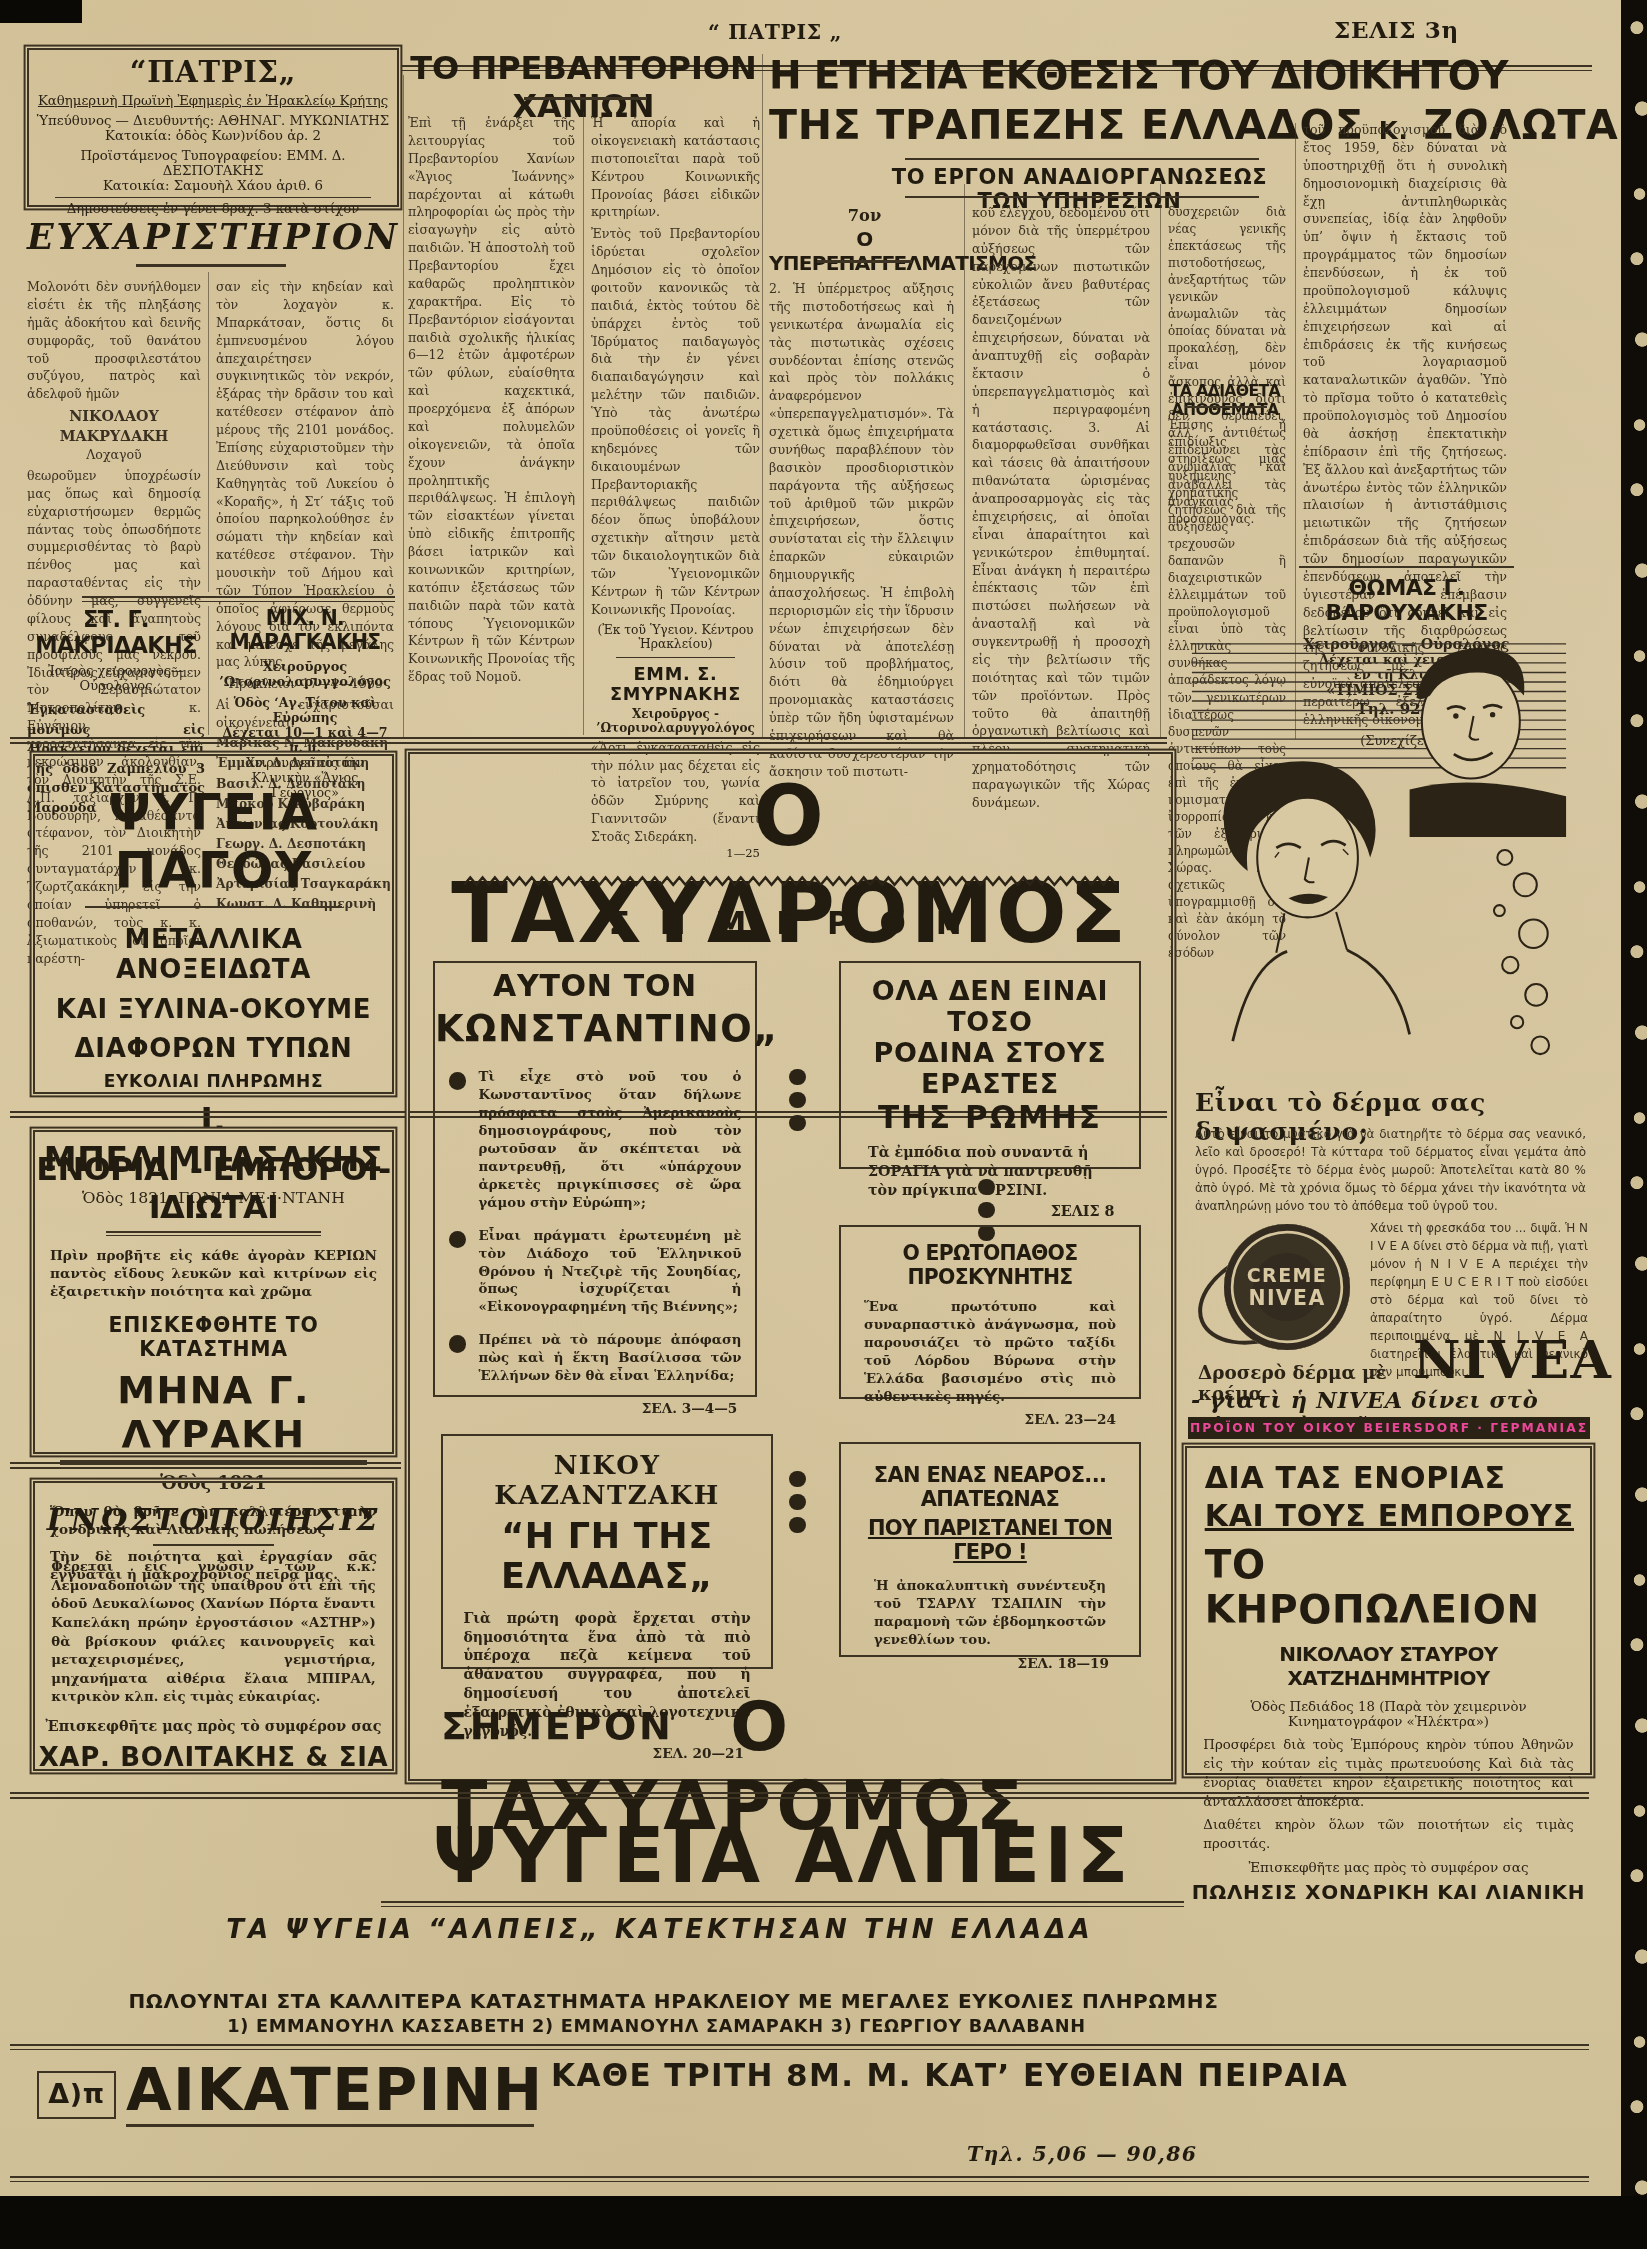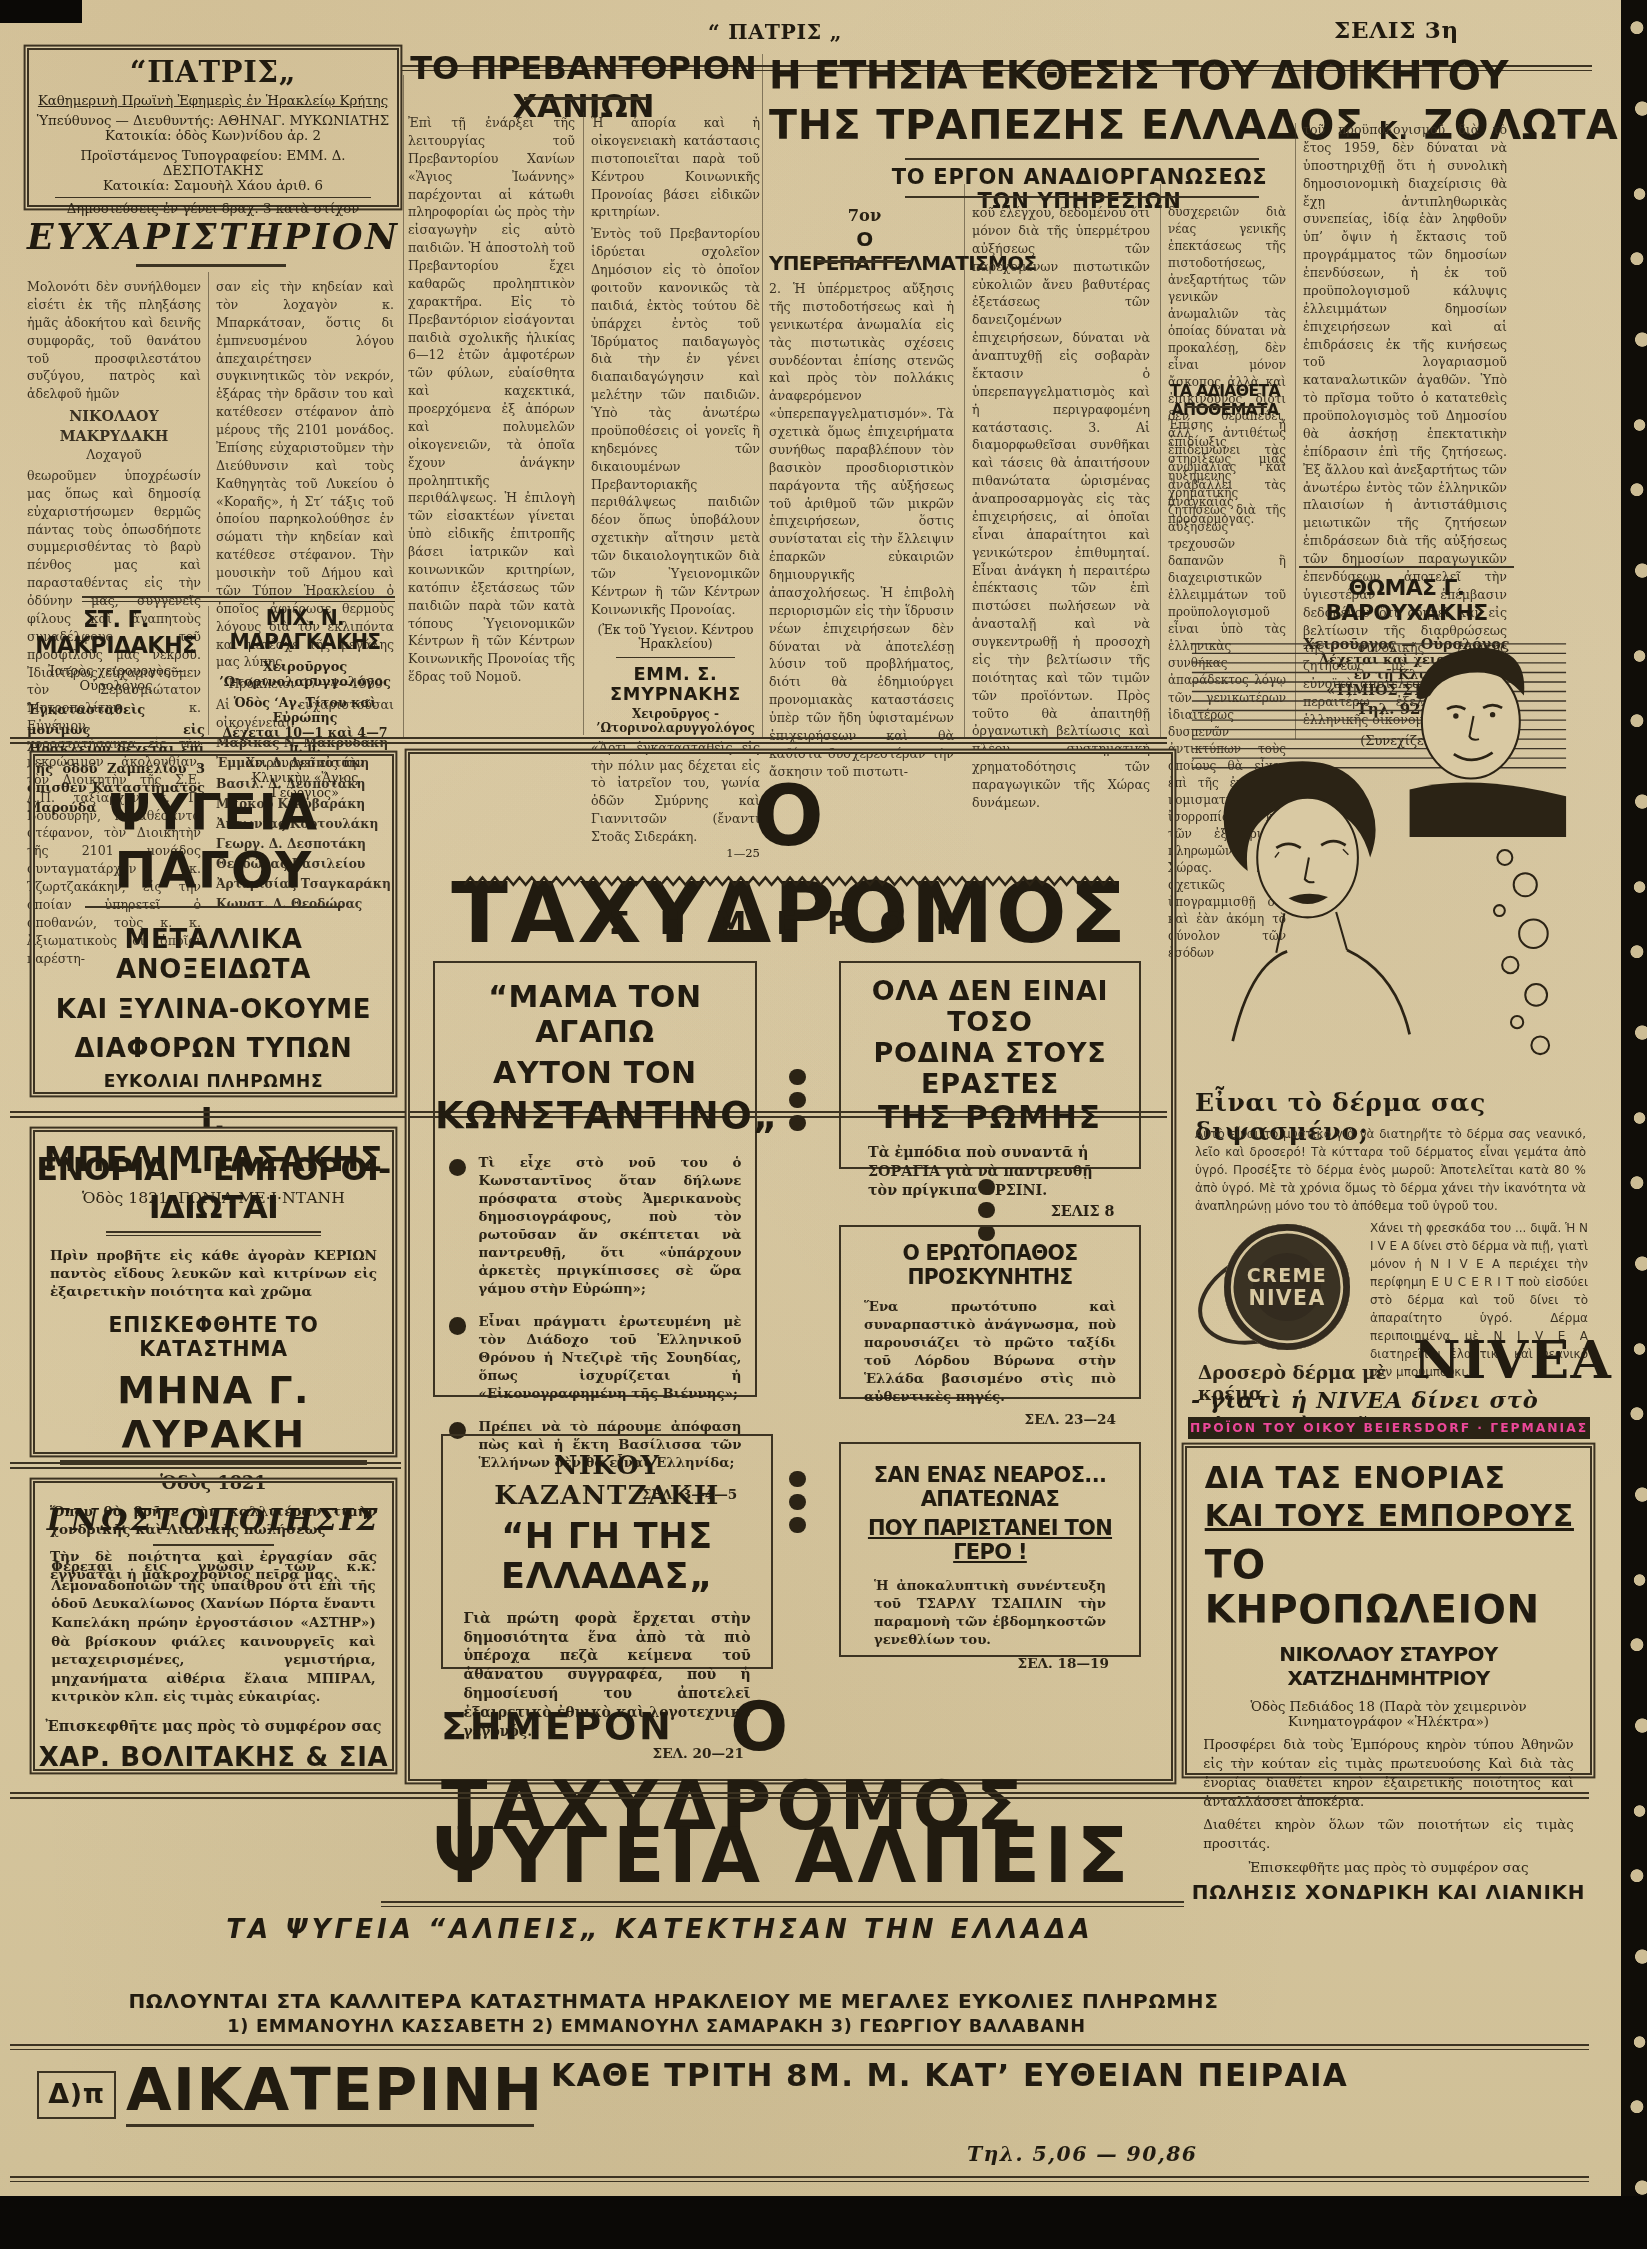--- a/index.html
+++ b/index.html
@@ -91,21 +91,21 @@
     <div style="margin-top:2.7px;"><span>Αἱ εὐχαριστοῦσαι οἰκογένειαι:</span></div>
     <div class="names" style="font-size:12.3px;margin-top:2.7px;">
       <div>Μαρίκας Ν. Μακρυδάκη</div>
       <div>Ἐμμαν. Δ. Δεσποτάκη</div>
       <div>Βασιλ. Δ. Δεσποτάκη</div>
       <div>Μάρκου Κικυβαράκη</div>
       <div>Ἀντωνίας Κουτουλάκη</div>
       <div>Γεωργ. Δ. Δεσποτάκη</div>
       <div>Θεοδώρας Βασιλείου</div>
       <div>Ἀρτεμισίας Τσαγκαράκη</div>
-      <div>Κωνστ. Δ. Θεοδώρας</div>
+      <div>Κωνστ. Δ. Καθημερινὴ</div>
     </div>
   </div>
 
   <div class="rule-d" style="left:82px;top:596px;width:313px;"></div>
 
   <div class="t" style="left:27px;top:606px;width:178px;">
     <div class="sans b head c" style="font-size:22.5px;letter-spacing:-0.7px;"><span>ΣΤ. Γ. ΜΑΚΡΙΔΑΚΗΣ</span></div>
     <div class="ser c" style="font-size:13px;margin-top:5.4px;"><span>Ἰατρὸς χειρουργὸς—Οὐρολόγος</span></div>
     <div class="ser b j" style="font-size:13px;margin-top:6.8px;line-height:1.5;"><span>Ἐγκατασταθεὶς μονίμως εἰς Ἡράκλειον δέχεται ἐπὶ τῆς ὁδοῦ Ζαμπελίου 3 ὄπισθεν Καταστήματος Μαρούδα</span></div>
   </div>
@@ -216,21 +216,20 @@
 
   <div class="box-d" style="left:408px;top:752px;width:761px;height:1025px;border-width:2.7px;"></div>
 
   <div class="t c sans b head" style="left:419px;top:768px;width:742px;font-size:83px;letter-spacing:2.7px;"><span>Ο ΤΑΧΥΔΡΟΜΟΣ</span></div>
   <svg class="zig" style="left:429px;top:875px;" width="722" height="13.6" viewBox="0 0 1060 20">
     <polyline points="0,16 10,4 20,16 30,4 40,16 50,4 60,16 70,4 80,16 90,4 100,16 110,4 120,16 130,4 140,16 150,4 160,16 170,4 180,16 190,4 200,16 210,4 220,16 230,4 240,16 250,4 260,16 270,4 280,16 290,4 300,16 310,4 320,16 330,4 340,16 350,4 360,16 370,4 380,16 390,4 400,16 410,4 420,16 430,4 440,16 450,4 460,16 470,4 480,16 490,4 500,16 510,4 520,16 530,4 540,16 550,4 560,16 570,4 580,16 590,4 600,16 610,4 620,16 630,4 640,16 650,4 660,16 670,4 680,16 690,4 700,16 710,4 720,16 730,4 740,16 750,4 760,16 770,4 780,16 790,4 800,16 810,4 820,16 830,4 840,16 850,4 860,16 870,4 880,16 890,4 900,16 910,4 920,16 930,4 940,16 950,4 960,16 970,4 980,16 990,4 1000,16 1010,4 1020,16 1030,4 1040,16 1050,4 1060,16" fill="none" stroke="#2b2315" stroke-width="4"></polyline>
   </svg>
   <div class="t c sans b head" style="left:419px;top:905px;width:742px;font-size:31px;letter-spacing:9.5px;"><span>Σ Η Μ Ε Ρ Ο Ν</span></div>
 
   <div class="box" style="left:433px;top:961px;width:320px;height:432px;">
-    <div class="c sans b head" style="font-size:30px;margin-top:16.3px;"><span>“ΜΑΜΑ  ΤΟΝ  ΑΓΑΠΩ</span></div>
     <div class="c sans b head" style="font-size:30px;margin-top:5.4px;"><span>ΑΥΤΟΝ  ΤΟΝ</span></div>
     <div class="c sans b head" style="font-size:37px;margin-top:4.1px;letter-spacing:1.4px;"><span>ΚΩΝΣΤΑΝΤΙΝΟ„</span></div>
     <div style="margin:17.7px 13.6px 0;">
       <div class="bullet-row">
           <div class="dot"></div>
           <div class="ser b j" style="font-size:13.3px;line-height:1.35;flex:1;">Τὶ εἶχε στὸ νοῦ του ὁ Κωνσταντῖνος ὅταν δήλωνε πρόσφατα στοὺς Ἀμερικανοὺς δημοσιογράφους, ποὺ τὸν ρωτοῦσαν ἄν σκέπτεται νὰ παντρευθῇ, ὅτι «ὑπάρχουν ἀρκετὲς πριγκίπισσες σὲ ὥρα γάμου στὴν Εὐρώπη»;</div>
         </div>
       <div class="bullet-row">
           <div class="dot"></div>
           <div class="ser b j" style="font-size:13.3px;line-height:1.35;flex:1;">Εἶναι πράγματι ἐρωτευμένη μὲ τὸν Διάδοχο τοῦ Ἑλληνικοῦ Θρόνου ἡ Ντεζιρὲ τῆς Σουηδίας, ὅπως ἰσχυρίζεται ἡ «Εἰκονογραφημένη τῆς Βιέννης»;</div>

